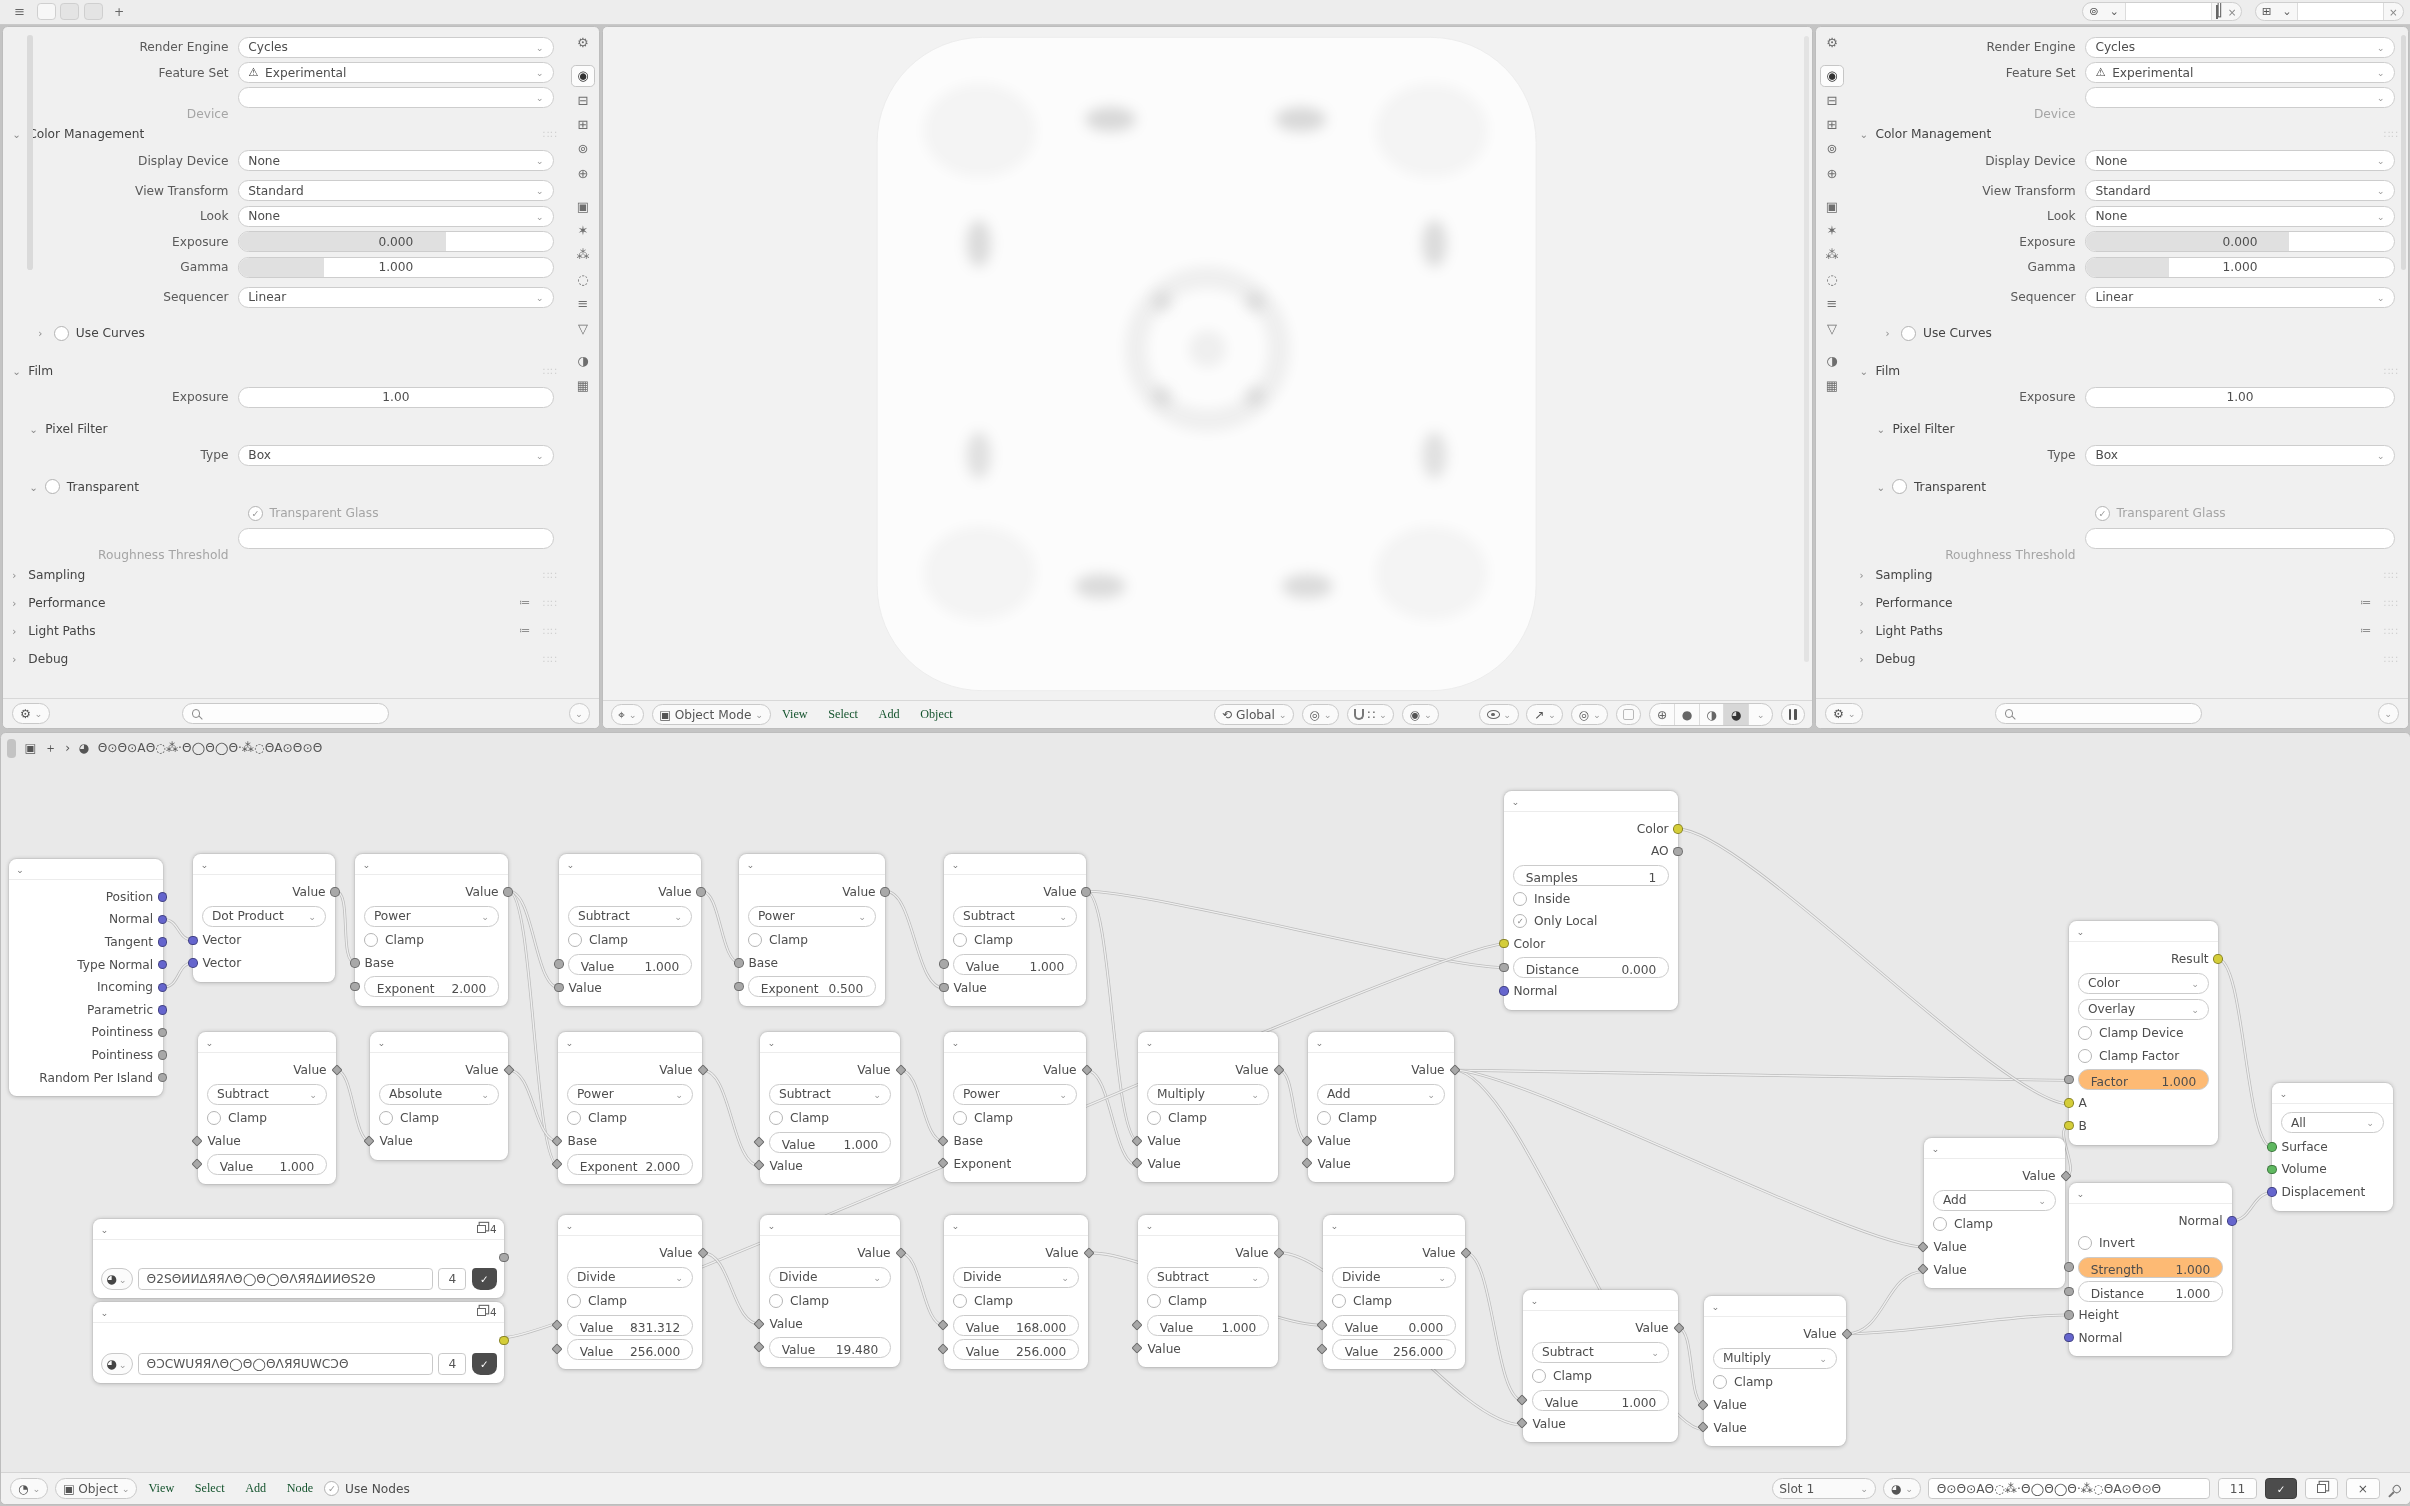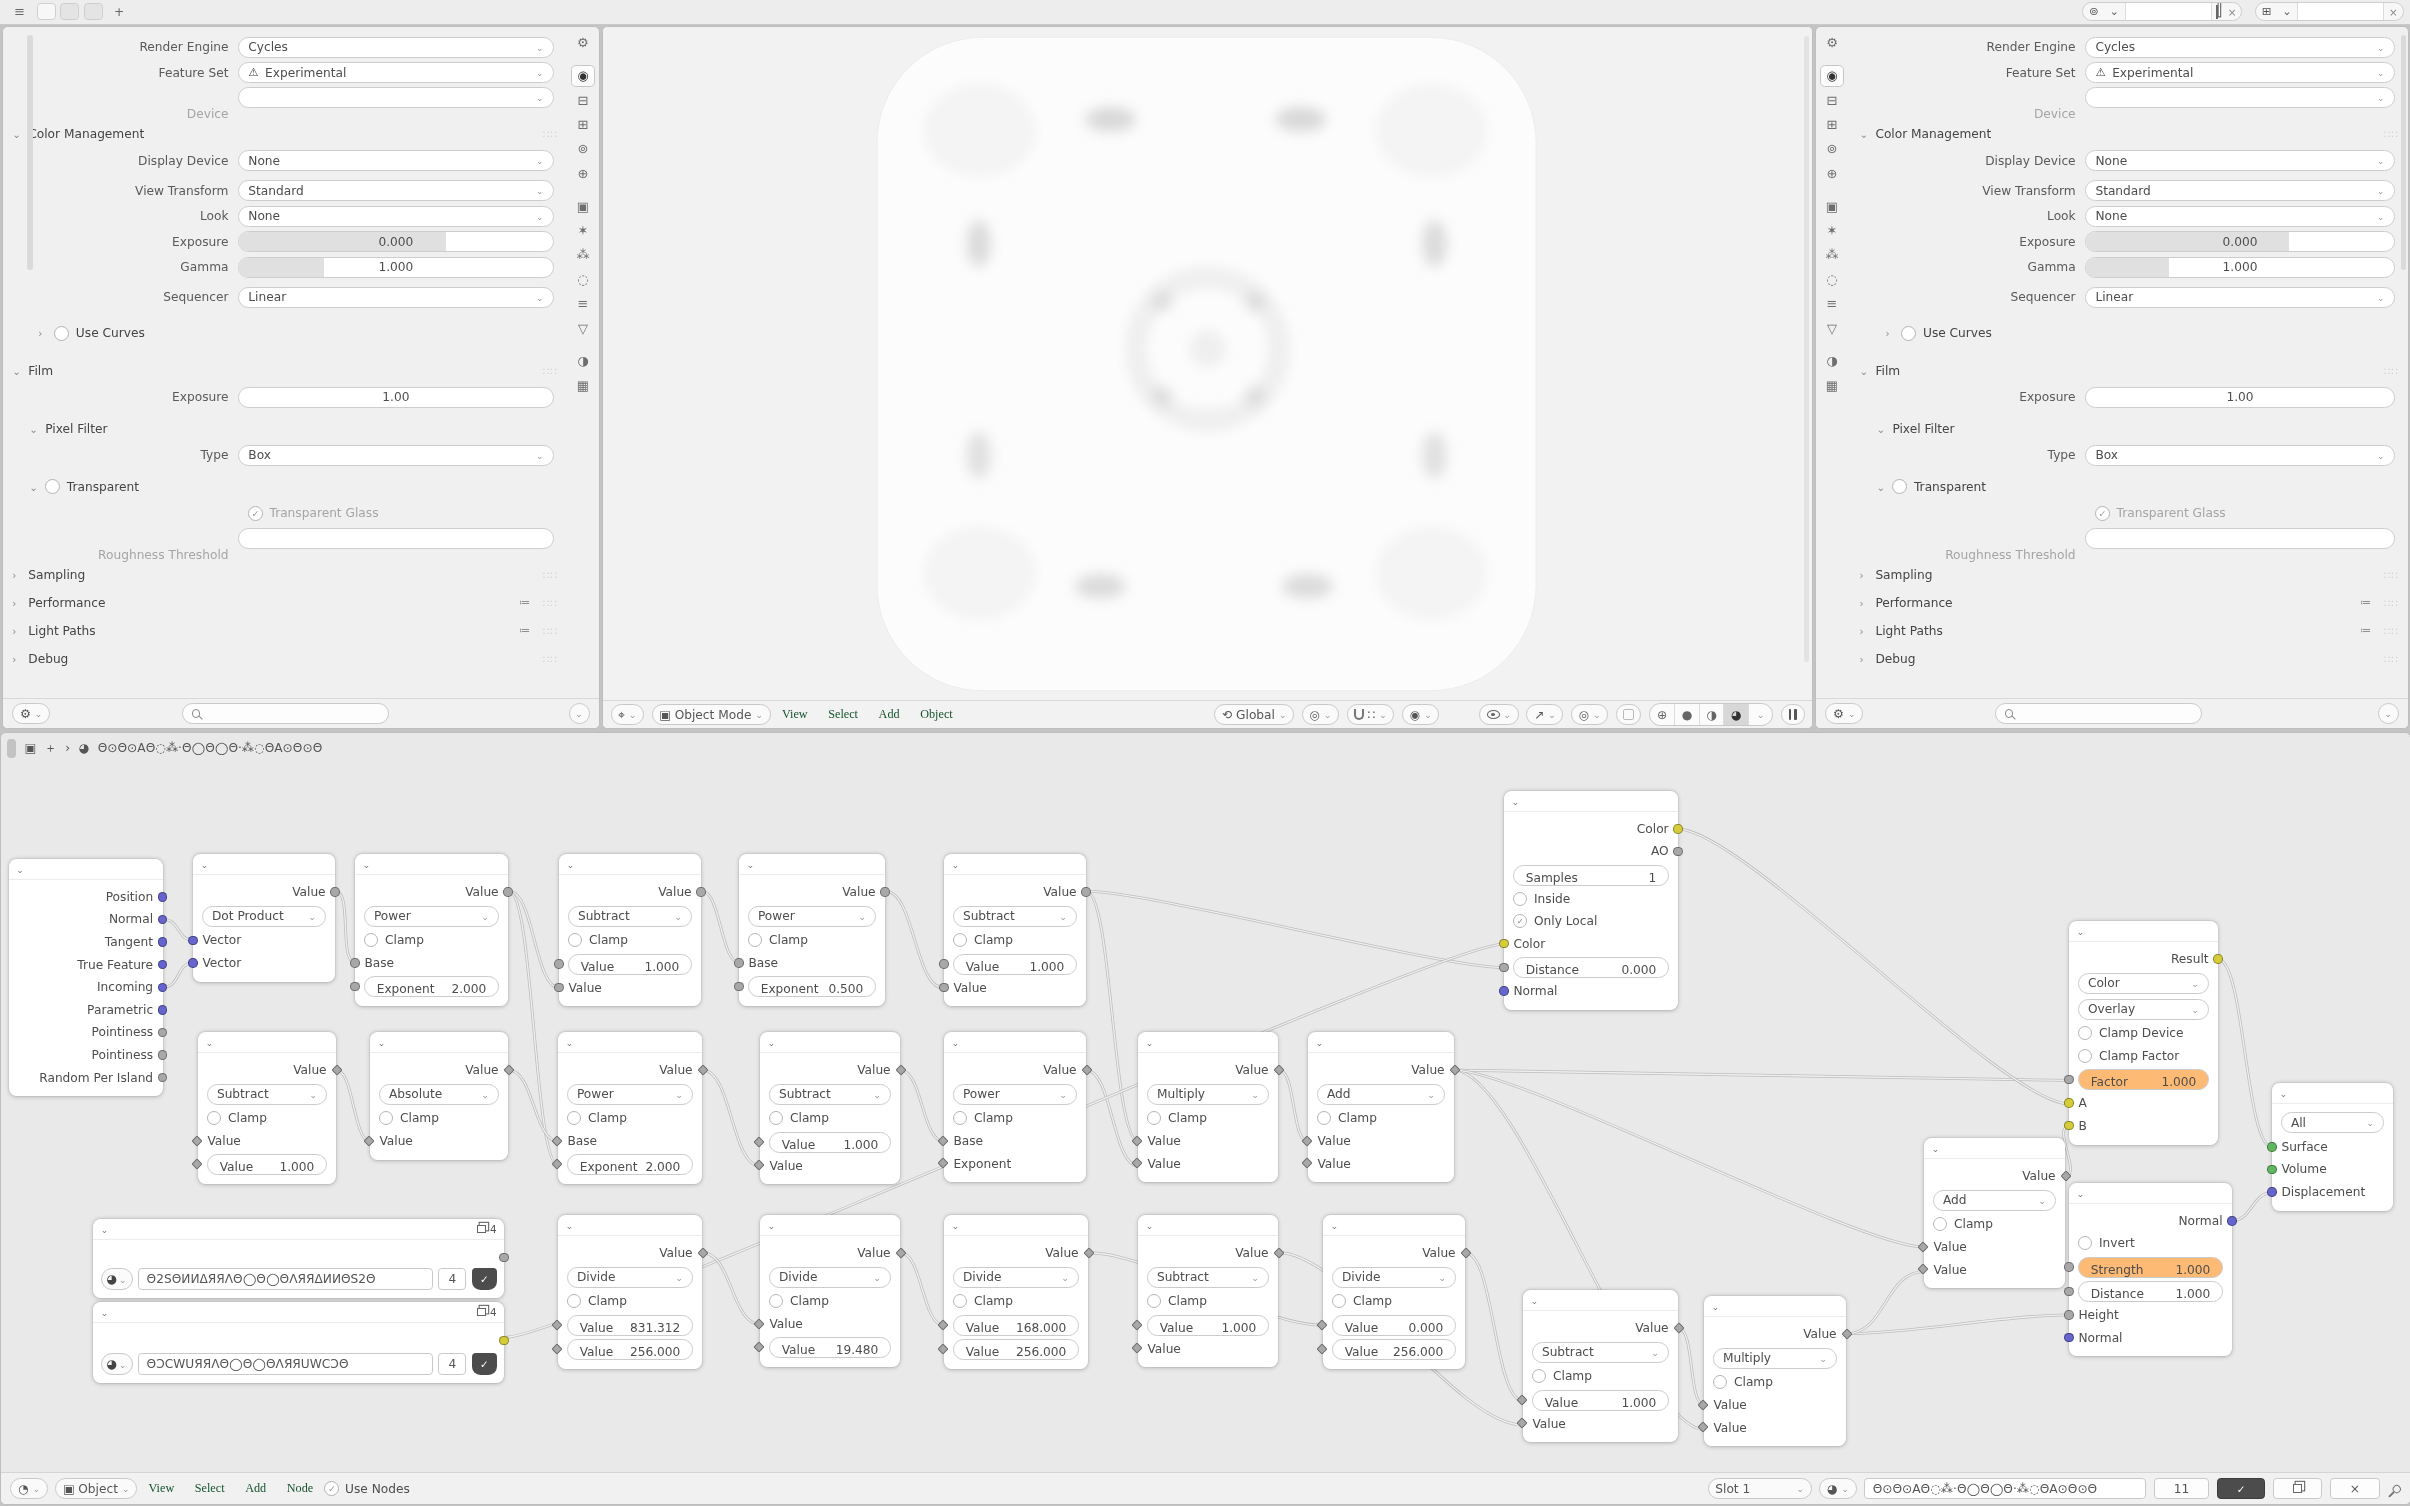--- a/index.html
+++ b/index.html
@@ -74,21 +74,21 @@
 
   
   #node-editor { background:#e9e9e9; }
   #node-canvas { position:absolute; inset:0; }
   #wires { position:absolute; left:0; top:0; }
   #breadcrumb { position:absolute; left:5.6px; top:4.7px; height:21px; display:flex; align-items:center; gap:8.5px; z-index:5; color:#555; }
   .grabbar { width:9.4px; height:19px; border-radius:3.8px; background:#c3c3c3; }
   .bc-ic { font-size:12.2px; color:#555; }
   #ne-footer { position:absolute; left:0; right:0; bottom:0; height:32px; background:#f1f1f1; border-top:0.9px solid #d4d4d4; display:flex; align-items:center; padding:0 9.4px; gap:7.5px; z-index:6; }
   .namefield { width:282px; height:21px; background:#fff; border:0.9px solid #c9c9c9; border-radius:3.8px; display:flex; align-items:center; padding:0 7.5px; color:#555; overflow:hidden; white-space:nowrap; }
-  .chip { height:21px; min-width:22.6px; border:0.9px solid #c9c9c9; border-radius:3.8px; background:#fdfdfd; display:flex; align-items:center; justify-content:center; padding:0 19px; color:#555; }
+  .chip { height:21px; min-width:22.6px; border:0.9px solid #c9c9c9; border-radius:3.8px; background:#fdfdfd; display:flex; align-items:center; justify-content:center; padding:0 11px; color:#555; }
   .chip.dark { background:#4c4c4c; color:#fff; border-color:#3c3c3c; font-size:10.4px; }
   .icon-pages { width:9.4px; height:8.5px; border:1.1px solid #666; background:#fff; box-shadow:2.4px -2.4px 0 -0.3px #fff, 2.4px -2.4px 0 0.8px #666; }
   .icon-pin { width:7.5px; height:7.5px; border:1.4px solid #777; border-radius:50%; position:relative; transform:rotate(45deg); margin-left:5.6px; }
   .icon-pin::after { content:''; position:absolute; left:2.1px; top:7px; width:1.5px; height:6.6px; background:#777; }
 
   
   .node { position:absolute; background:#fff; border-radius:7.5px; box-shadow:0 0.9px 4.7px rgba(0,0,0,.22), 0 0 0 0.9px rgba(0,0,0,.04); z-index:2; }
   .nhead { height:21px; display:flex; align-items:center; padding:0 7.5px; border-bottom:0.9px solid #ececec; color:#777; }
   .nhead .hv { font-size:9.4px; }
   .nhead .badge { margin-left:auto; display:flex; align-items:center; gap:3.8px; color:#555; font-size:10.4px; }
@@ -670,21 +670,21 @@
             </div>
             <div class="r out">
               <span>Normal</span>
               <span class="sock sr c-blue"></span>
             </div>
             <div class="r out">
               <span>Tangent</span>
               <span class="sock sr c-blue"></span>
             </div>
             <div class="r out">
-              <span>True Feature</span>
+              <span>Type Normal</span>
               <span class="sock sr c-blue"></span>
             </div>
             <div class="r out">
               <span>Incoming</span>
               <span class="sock sr c-blue"></span>
             </div>
             <div class="r out">
               <span>Parametric</span>
               <span class="sock sr c-blue"></span>
             </div>

